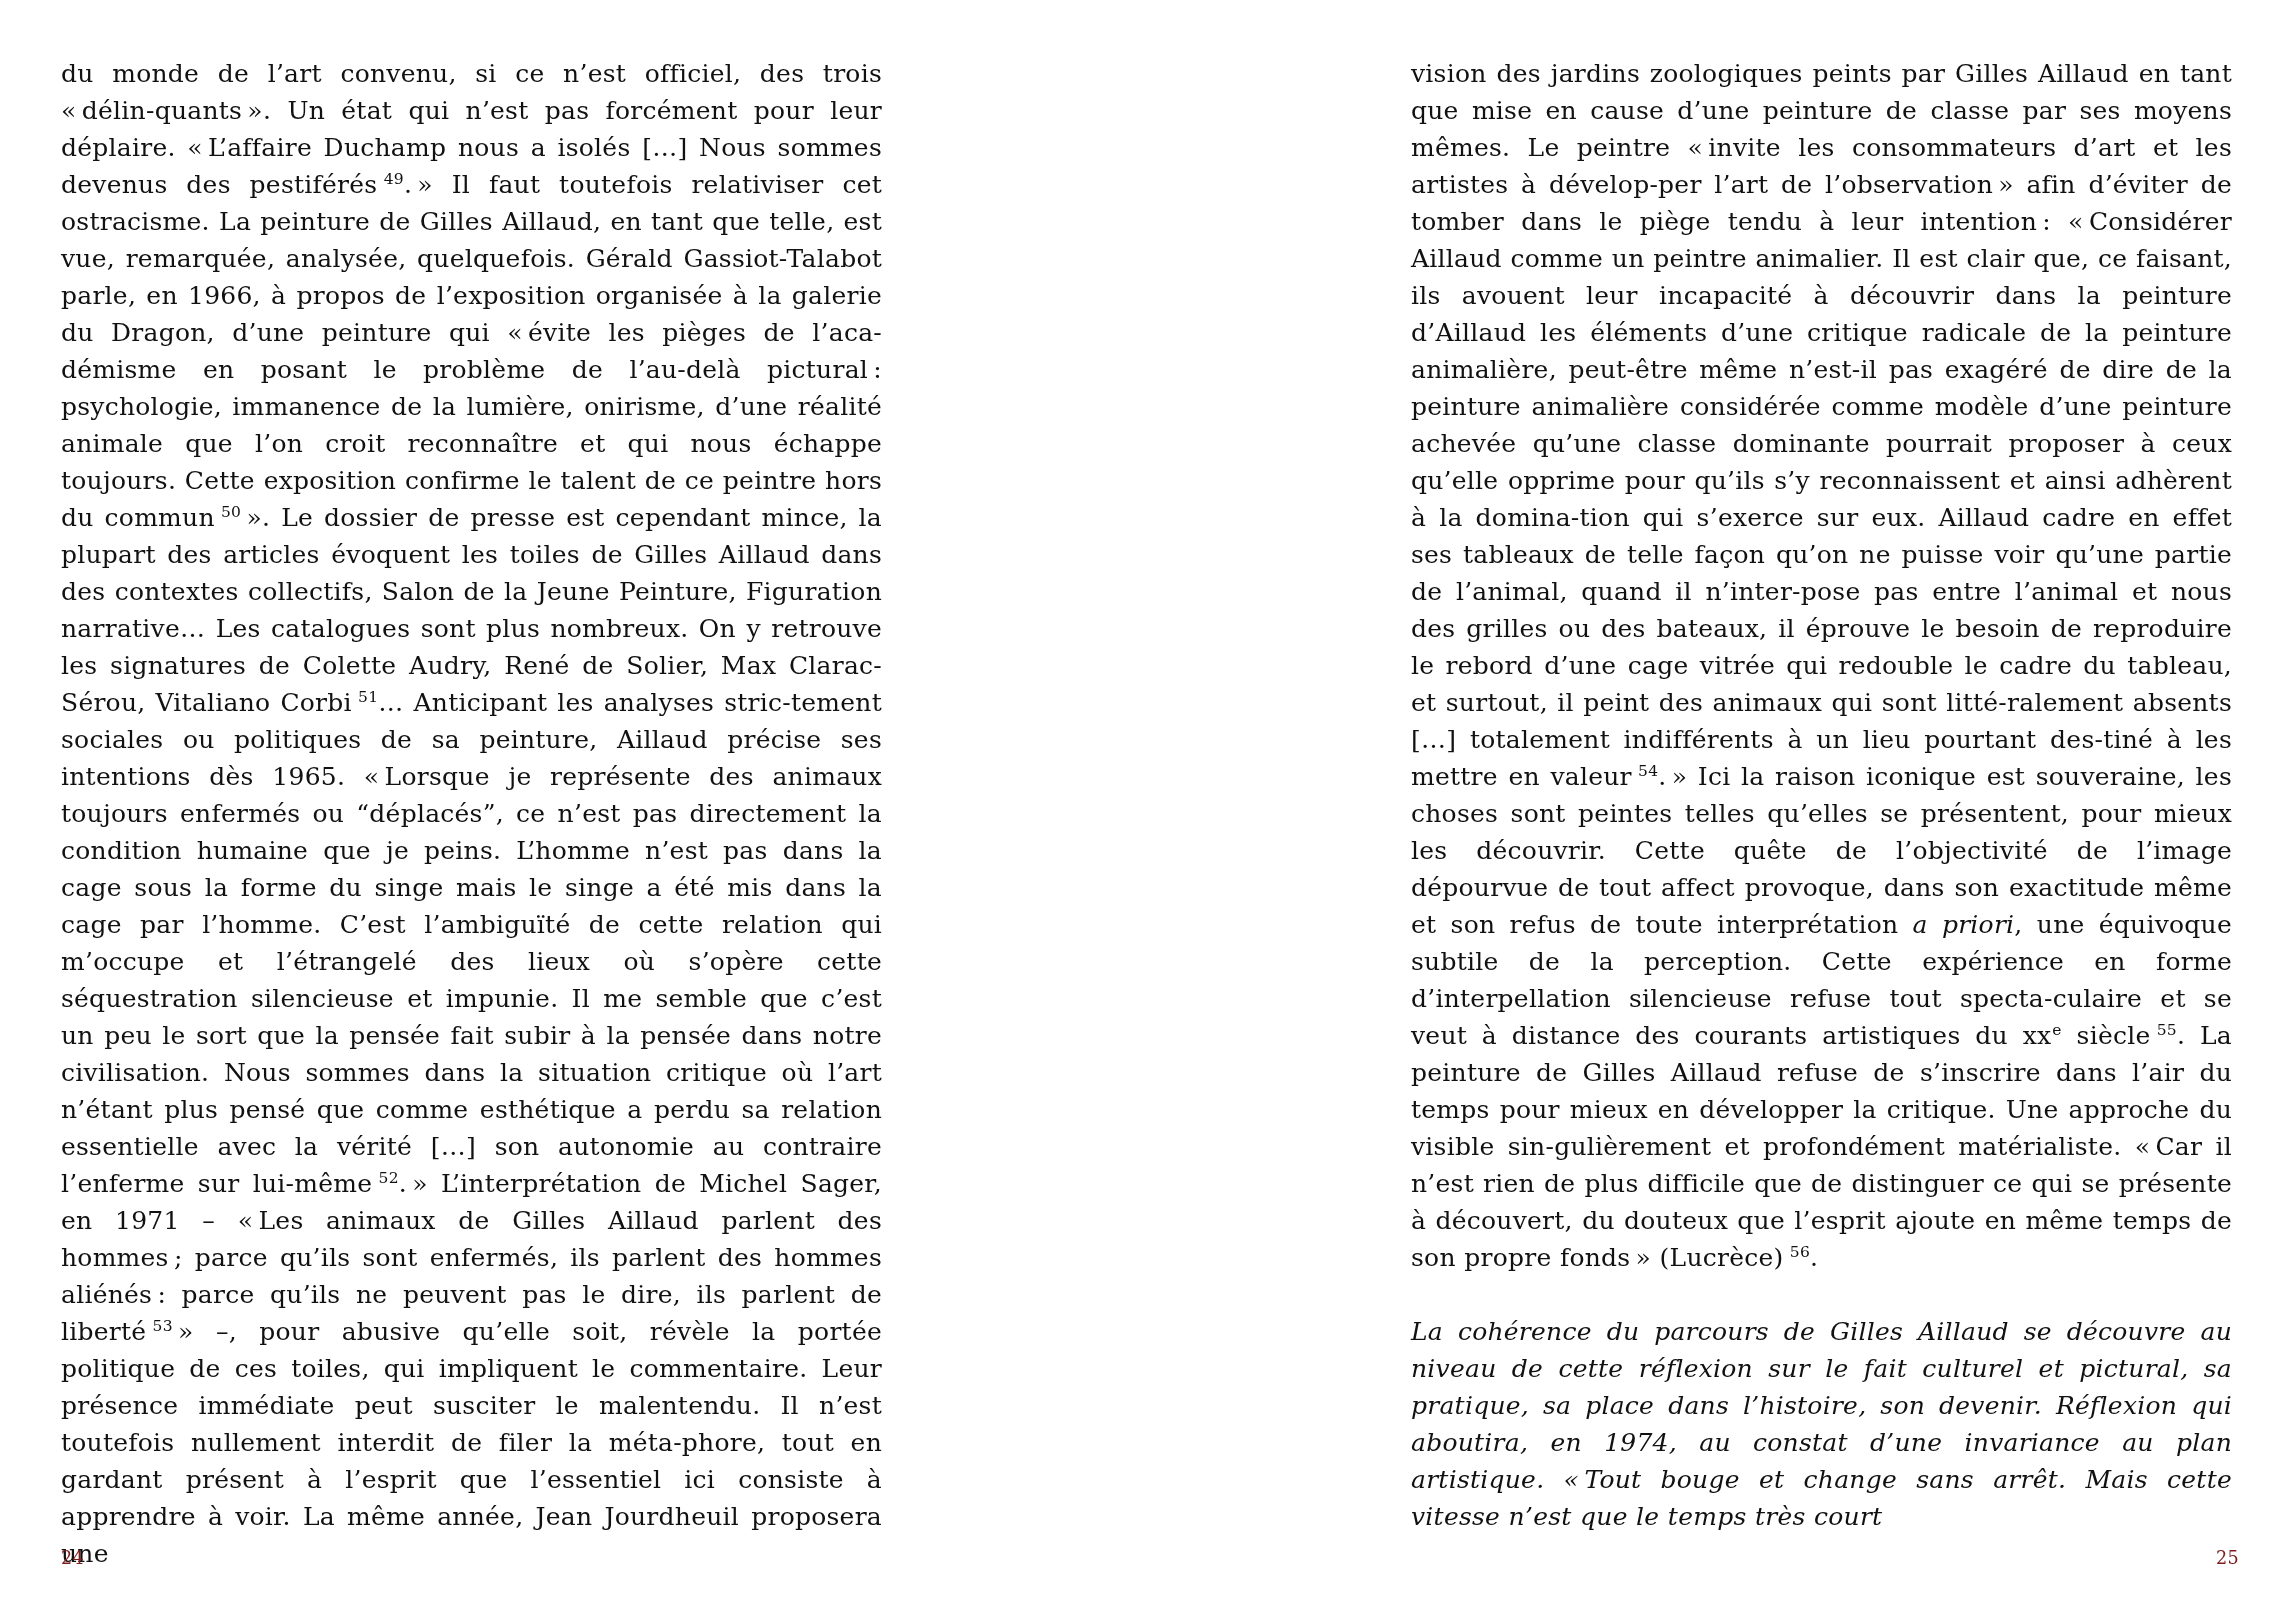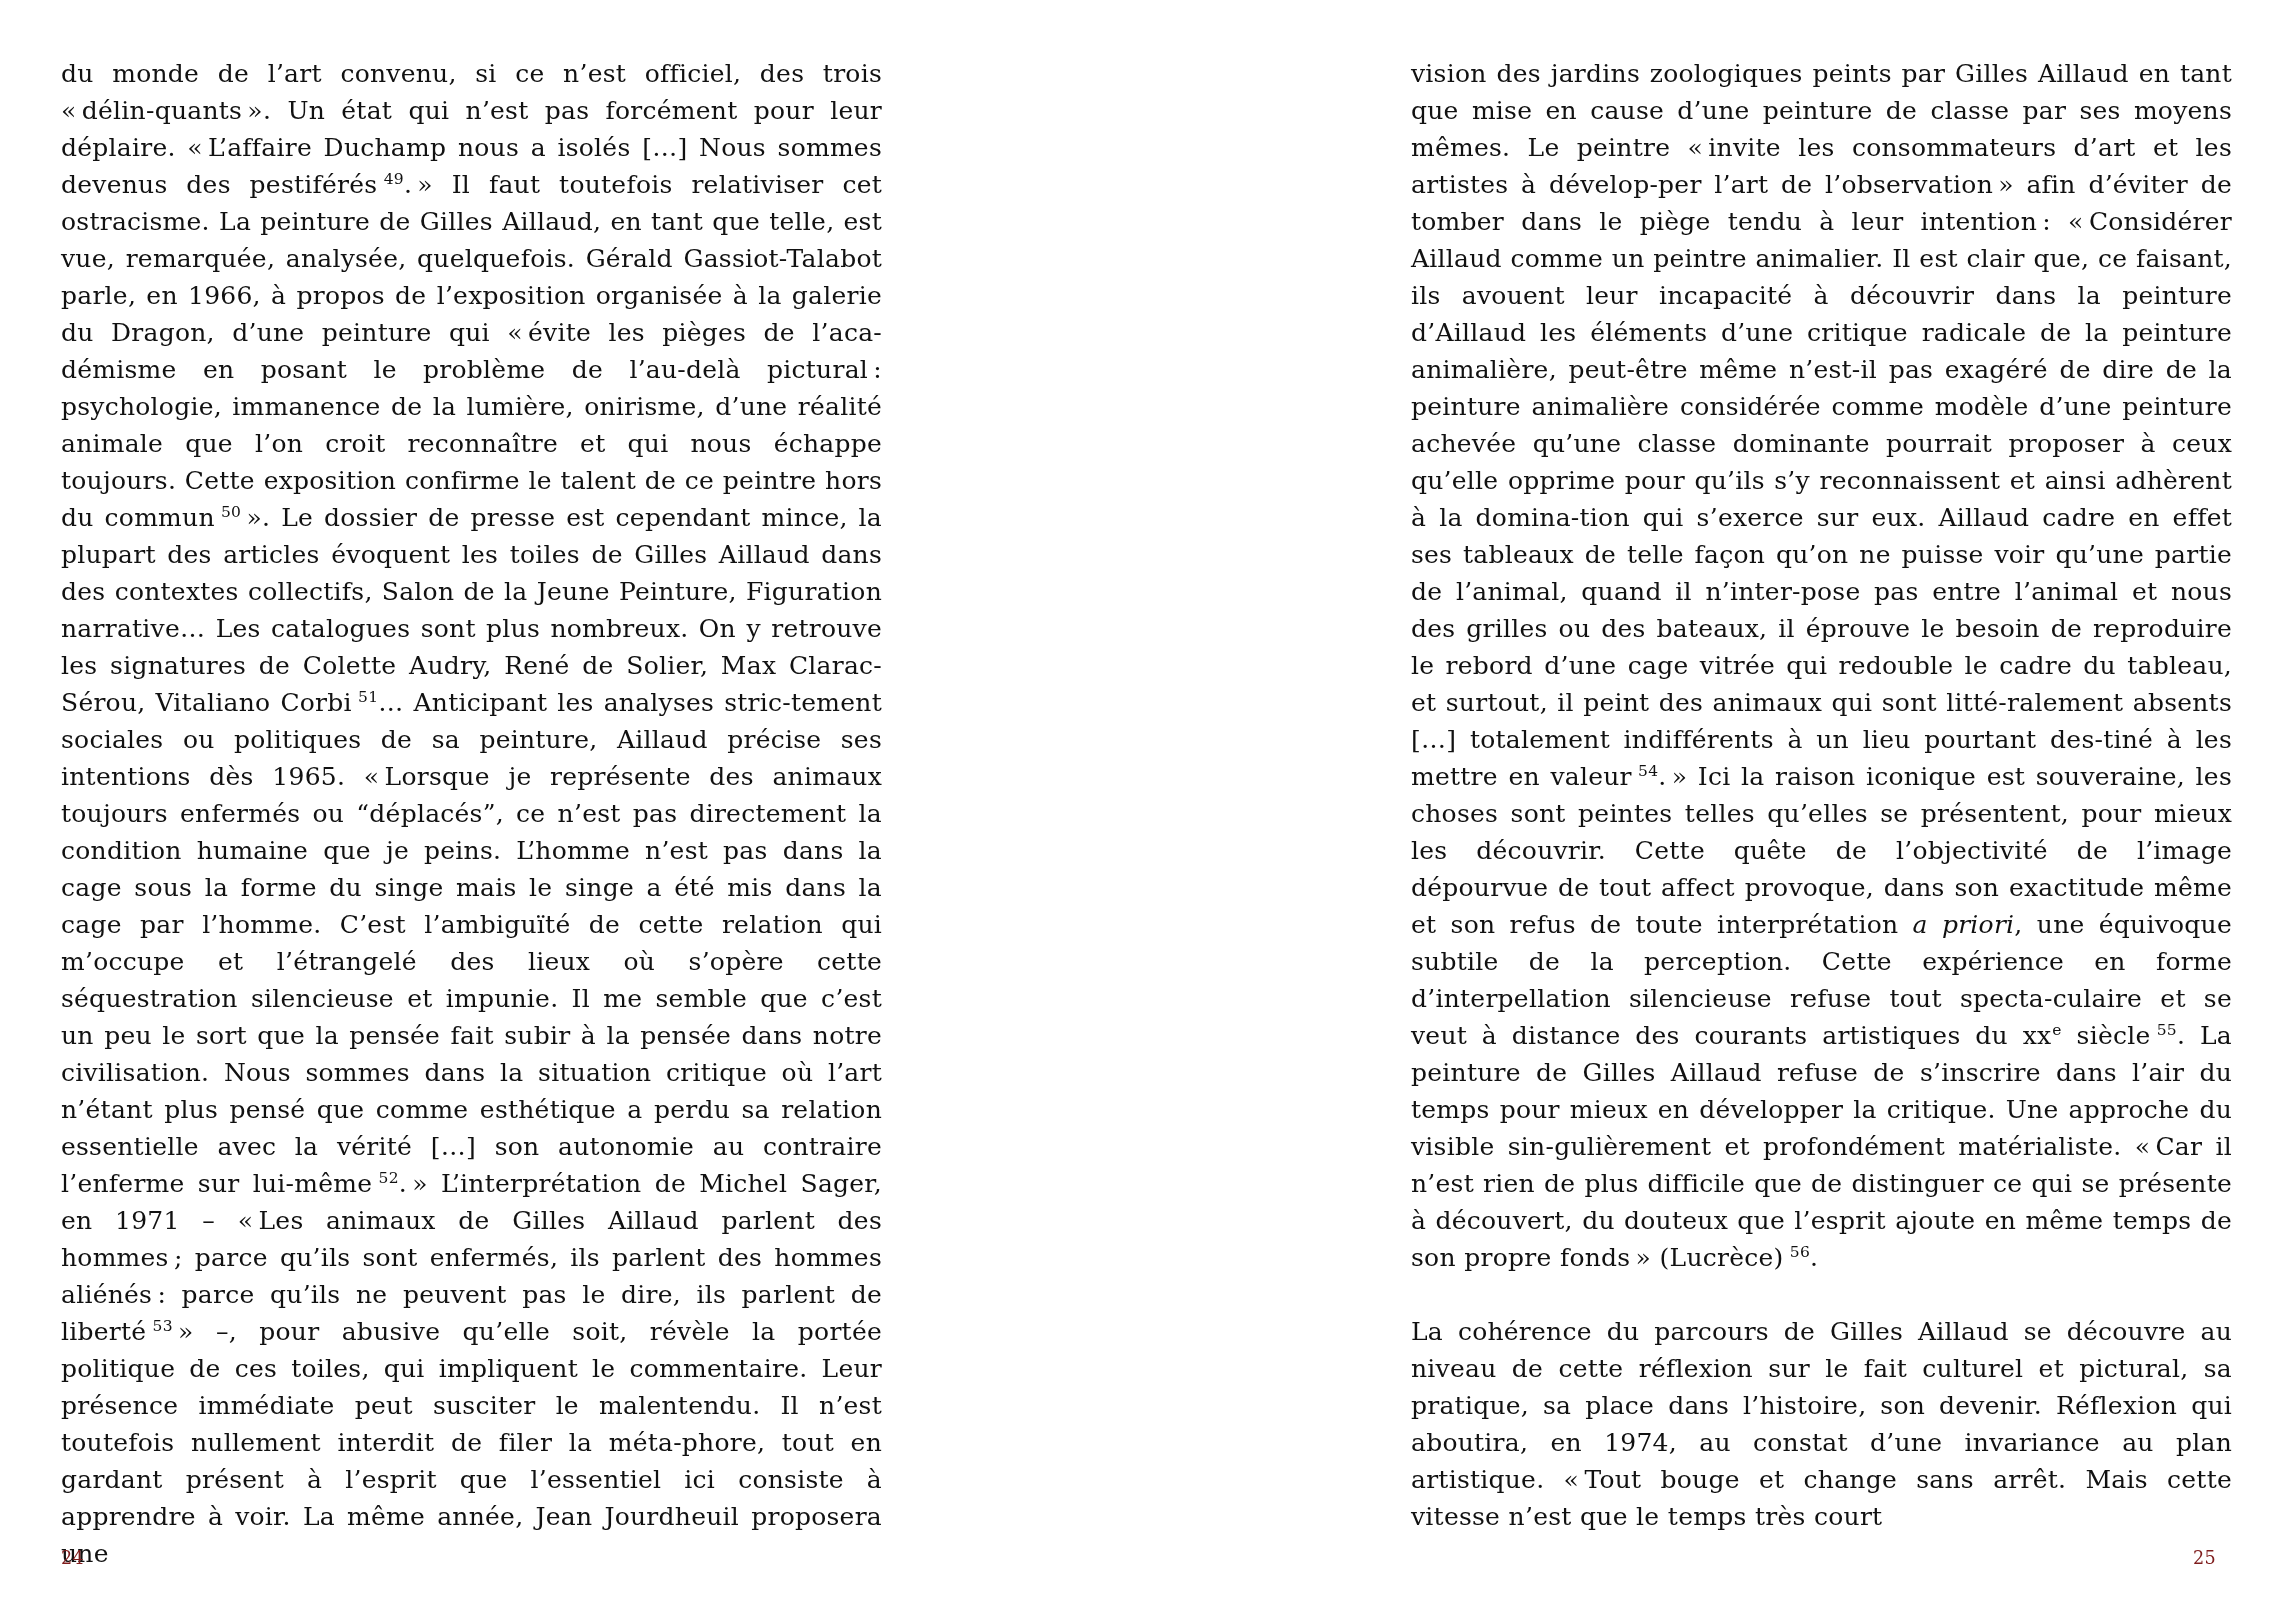--- a/index.html
+++ b/index.html
@@ -45,20 +45,21 @@
     text-align: justify;
     text-justify: inter-word;
     font-size: 25px;
     line-height: 37px;
     letter-spacing: 0.01em;
     hyphens: manual;
     word-spacing: 0.01em;
   }
   p.body + p.body {
     margin-top: 37px;
+    font-style: italic;
   }
   sup {
     font-size: 0.62em;
     vertical-align: super;
     line-height: 0;
     padding-left: 1px;
   }
   i {
     font-style: italic;
     margin-top: 16px;
@@ -67,21 +68,21 @@
     position: absolute;
     bottom: 53px;
     font-size: 17.6px;
     letter-spacing: 0.02em;
     color: #7f1d1d;
   }
   .folio-left {
     left: 61px;
   }
   .folio-right {
-    right: 77px;
+    right: 54px;
   }
 </style>
 </head>
 <body>
 
 <div class="spread">
 
   <div class="page page-left">
     <div class="col">
       <p class="body">du monde de l’art convenu, si ce n’est officiel, des trois « délin-quants ». Un état qui n’est pas forcément pour leur déplaire. « L’affaire Duchamp nous a isolés […] Nous sommes devenus des pestiférés <sup>49</sup>. » Il faut toutefois relativiser cet ostracisme. La peinture de Gilles Aillaud, en tant que telle, est vue, remarquée, analysée, quelquefois. Gérald Gassiot-Talabot parle, en 1966, à propos de l’exposition organisée à la galerie du Dragon, d’une peinture qui « évite les pièges de l’aca-démisme en posant le problème de l’au-delà pictural : psychologie, immanence de la lumière, onirisme, d’une réalité animale que l’on croit reconnaître et qui nous échappe toujours. Cette exposition confirme le talent de ce peintre hors du commun <sup>50</sup> ». Le dossier de presse est cependant mince, la plupart des articles évoquent les toiles de Gilles Aillaud dans des contextes collectifs, Salon de la Jeune Peinture, Figuration narrative… Les catalogues sont plus nombreux. On y retrouve les signatures de Colette Audry, René de Solier, Max Clarac-Sérou, Vitaliano Corbi <sup>51</sup>… Anticipant les analyses stric-tement sociales ou politiques de sa peinture, Aillaud précise ses intentions dès 1965. « Lorsque je représente des animaux toujours enfermés ou “déplacés”, ce n’est pas directement la condition humaine que je peins. L’homme n’est pas dans la cage sous la forme du singe mais le singe a été mis dans la cage par l’homme. C’est l’ambiguïté de cette relation qui m’occupe et l’étrangelé des lieux où s’opère cette séquestration silencieuse et impunie. Il me semble que c’est un peu le sort que la pensée fait subir à la pensée dans notre civilisation. Nous sommes dans la situation critique où l’art n’étant plus pensé que comme esthétique a perdu sa relation essentielle avec la vérité […] son autonomie au contraire l’enferme sur lui-même <sup>52</sup>. » L’interprétation de Michel Sager, en 1971 – « Les animaux de Gilles Aillaud parlent des hommes ; parce qu’ils sont enfermés, ils parlent des hommes aliénés : parce qu’ils ne peuvent pas le dire, ils parlent de liberté <sup>53</sup> » –, pour abusive qu’elle soit, révèle la portée politique de ces toiles, qui impliquent le commentaire. Leur présence immédiate peut susciter le malentendu. Il n’est toutefois nullement interdit de filer la méta-phore, tout en gardant présent à l’esprit que l’essentiel ici consiste à apprendre à voir. La même année, Jean Jourdheuil proposera une</p>

